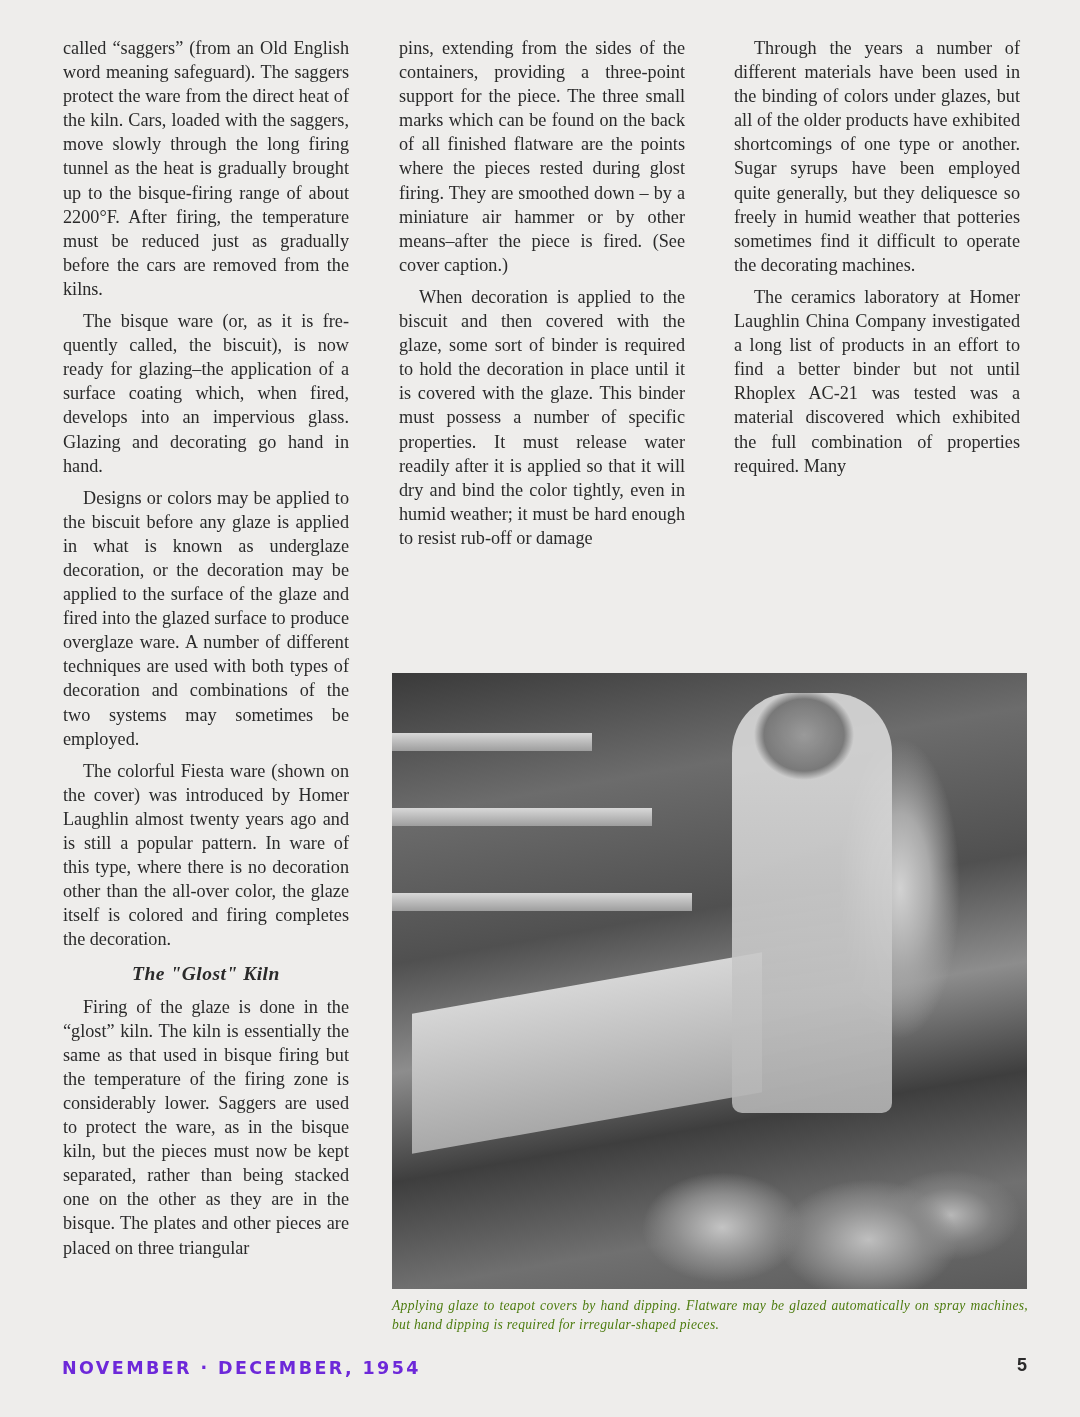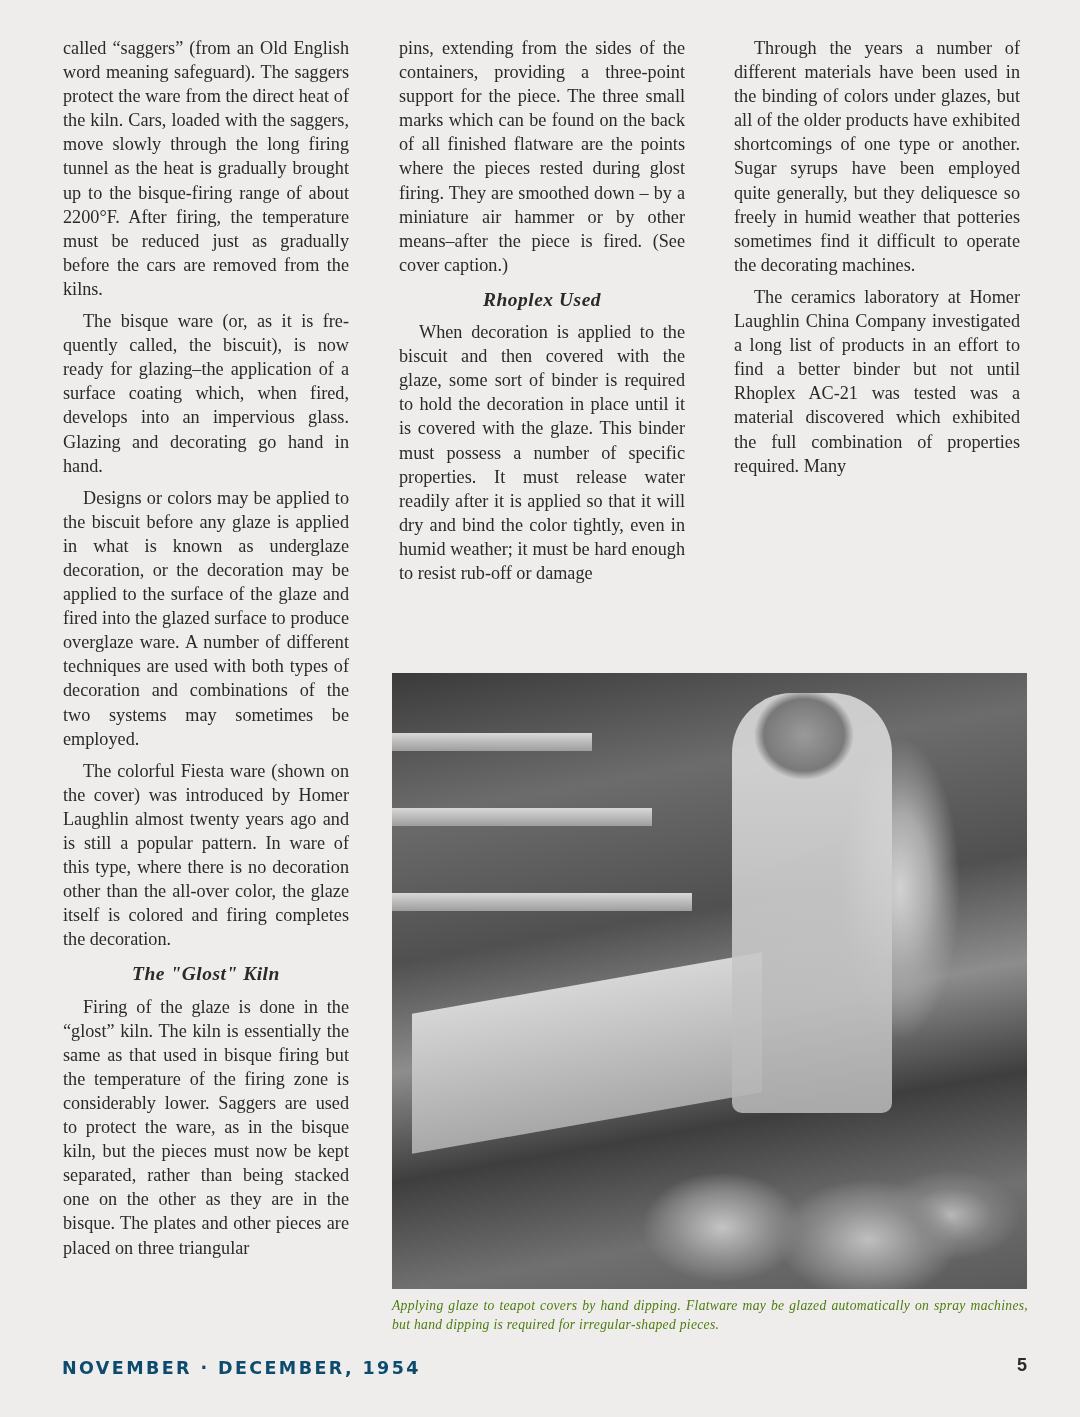--- a/index.html
+++ b/index.html
@@ -72,21 +72,21 @@
     color: #4d7c0f;
     letter-spacing: 0.3px;
   }
   .footer-issue {
     position: absolute;
     left: 62px; top: 1358px;
     font-family: "DejaVu Sans", "Liberation Sans", sans-serif;
     font-weight: bold;
     font-size: 17.5px;
     letter-spacing: 2.4px;
-    color: #0c4a6e;
+    color: #6d28d9;
   }
   .page-num {
     position: absolute;
     left: 1017px; top: 1355px;
     font-family: "Liberation Sans", sans-serif;
     font-weight: bold;
     font-size: 18px;
     color: #2b2b2b;
   }
 </style>
@@ -97,21 +97,20 @@
   <p>called “saggers” (from an Old English word meaning safeguard). The saggers protect the ware from the direct heat of the kiln. Cars, loaded with the saggers, move slowly through the long firing tun­nel as the heat is gradually brought up to the bisque-firing range of about 2200°F. After firing, the temperature must be reduced just as gradually before the cars are re­moved from the kilns.</p>
   <p class="indent">The bisque ware (or, as it is fre­quently called, the biscuit), is now ready for glazing–the application of a surface coating which, when fired, develops into an impervious glass. Glazing and decorating go hand in hand.</p>
   <p class="indent">Designs or colors may be applied to the biscuit before any glaze is applied in what is known as un­derglaze decoration, or the decora­tion may be applied to the surface of the glaze and fired into the glazed surface to produce over­glaze ware. A number of different techniques are used with both types of decoration and combina­tions of the two systems may some­times be employed.</p>
   <p class="indent">The colorful Fiesta ware (shown on the cover) was introduced by Homer Laughlin almost twenty years ago and is still a popular pattern. In ware of this type, where there is no decoration other than the all-over color, the glaze itself is colored and firing com­pletes the decoration.</p>
   <div class="subhead">The "Glost" Kiln</div>
   <p class="indent">Firing of the glaze is done in the “glost” kiln. The kiln is es­sentially the same as that used in bisque firing but the temperature of the firing zone is considerably lower. Saggers are used to protect the ware, as in the bisque kiln, but the pieces must now be kept sepa­rated, rather than being stacked one on the other as they are in the bisque. The plates and other pieces are placed on three triangular</p>
 </div>
 
 <div id="col2" class="col">
   <p>pins, extending from the sides of the containers, providing a three-point support for the piece. The three small marks which can be found on the back of all finished flatware are the points where the pieces rested during glost firing. They are smoothed down – by a miniature air hammer or by other means–after the piece is fired. (See cover caption.)</p>
-  <div class="subhead">Rhoplex Used</div>
   <p class="indent">When decoration is applied to the biscuit and then covered with the glaze, some sort of binder is required to hold the decoration in place until it is covered with the glaze. This binder must possess a number of specific properties. It must release water readily after it is applied so that it will dry and bind the color tightly, even in humid weather; it must be hard enough to resist rub-off or damage</p>
 </div>
 
 <div id="col3" class="col">
   <p class="indent">Through the years a number of different materials have been used in the binding of colors under glazes, but all of the older prod­ucts have exhibited shortcomings of one type or another. Sugar syrups have been employed quite generally, but they deliquesce so freely in humid weather that pot­teries sometimes find it difficult to operate the decorating machines.</p>
   <p class="indent">The ceramics laboratory at Homer Laughlin China Company investigated a long list of products in an effort to find a better binder but not until Rhoplex AC-21 was tested was a material discovered which exhibited the full combina­tion of properties required. Many</p>
 </div>
 
 <div class="photo">
   <div class="rack" style="top:60px;width:200px;"></div>

